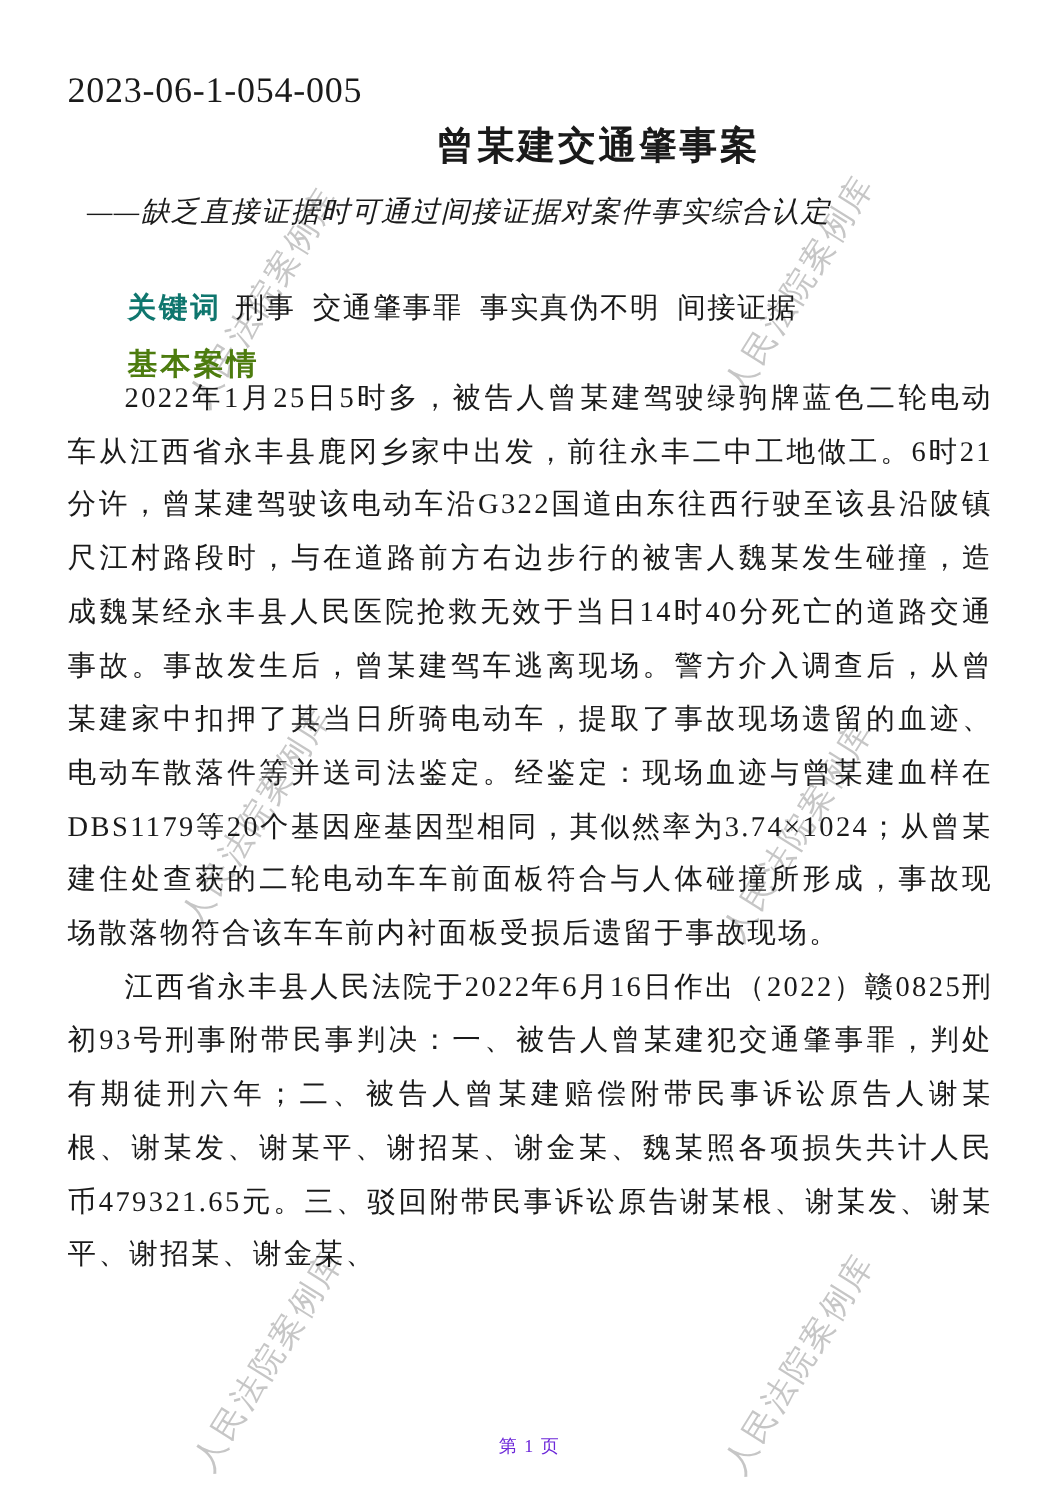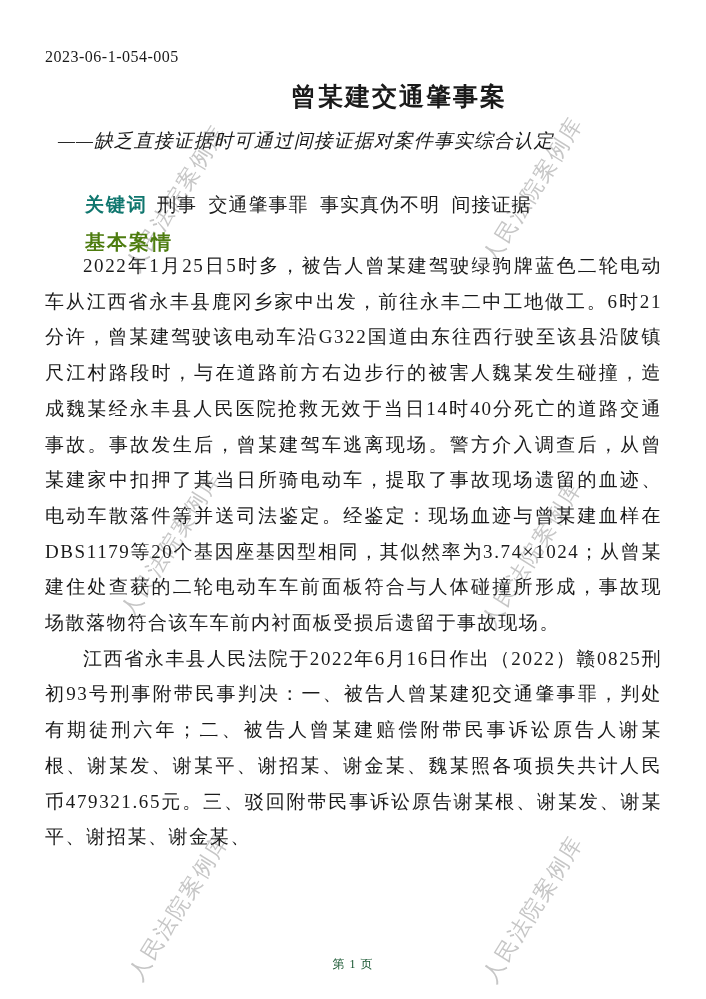--- a/index.html
+++ b/index.html
@@ -31,21 +31,21 @@
   .watermark:nth-child(3) { left: 87px;  top: 529px; }
   .watermark:nth-child(4) { left: 448px; top: 539px; }
   .watermark:nth-child(5) { left: 95px;  top: 892px; }
   .watermark:nth-child(6) { left: 449px; top: 894px; }
 
   
   .doc-number {
     position: absolute;
     left: 45px;
     top: 48px;
-    font-size: 16px;
+    font-size: 24px;
     letter-spacing: 0.5px;
   }
   .title {
     position: absolute;
     left: 0;
     top: 80px;
     width: 706px;
     padding-left: 92px;
     box-sizing: border-box;
     margin: 0;
@@ -108,21 +108,21 @@
   .para { margin: 0; text-indent: 2em; }
   .footer {
     position: absolute;
     left: 0;
     top: 956px;
     width: 706px;
     text-align: center;
     font-size: 12px;
     letter-spacing: 1px;
     white-space: pre-wrap;
-    color: #14532d;
+    color: #6d28d9;
   }
 </style>
 </head>
 <body>
 
 <div class="page">
 
   <div class="watermark-layer">
     <div class="watermark">人民法院案例库</div>
     <div class="watermark">人民法院案例库</div>

